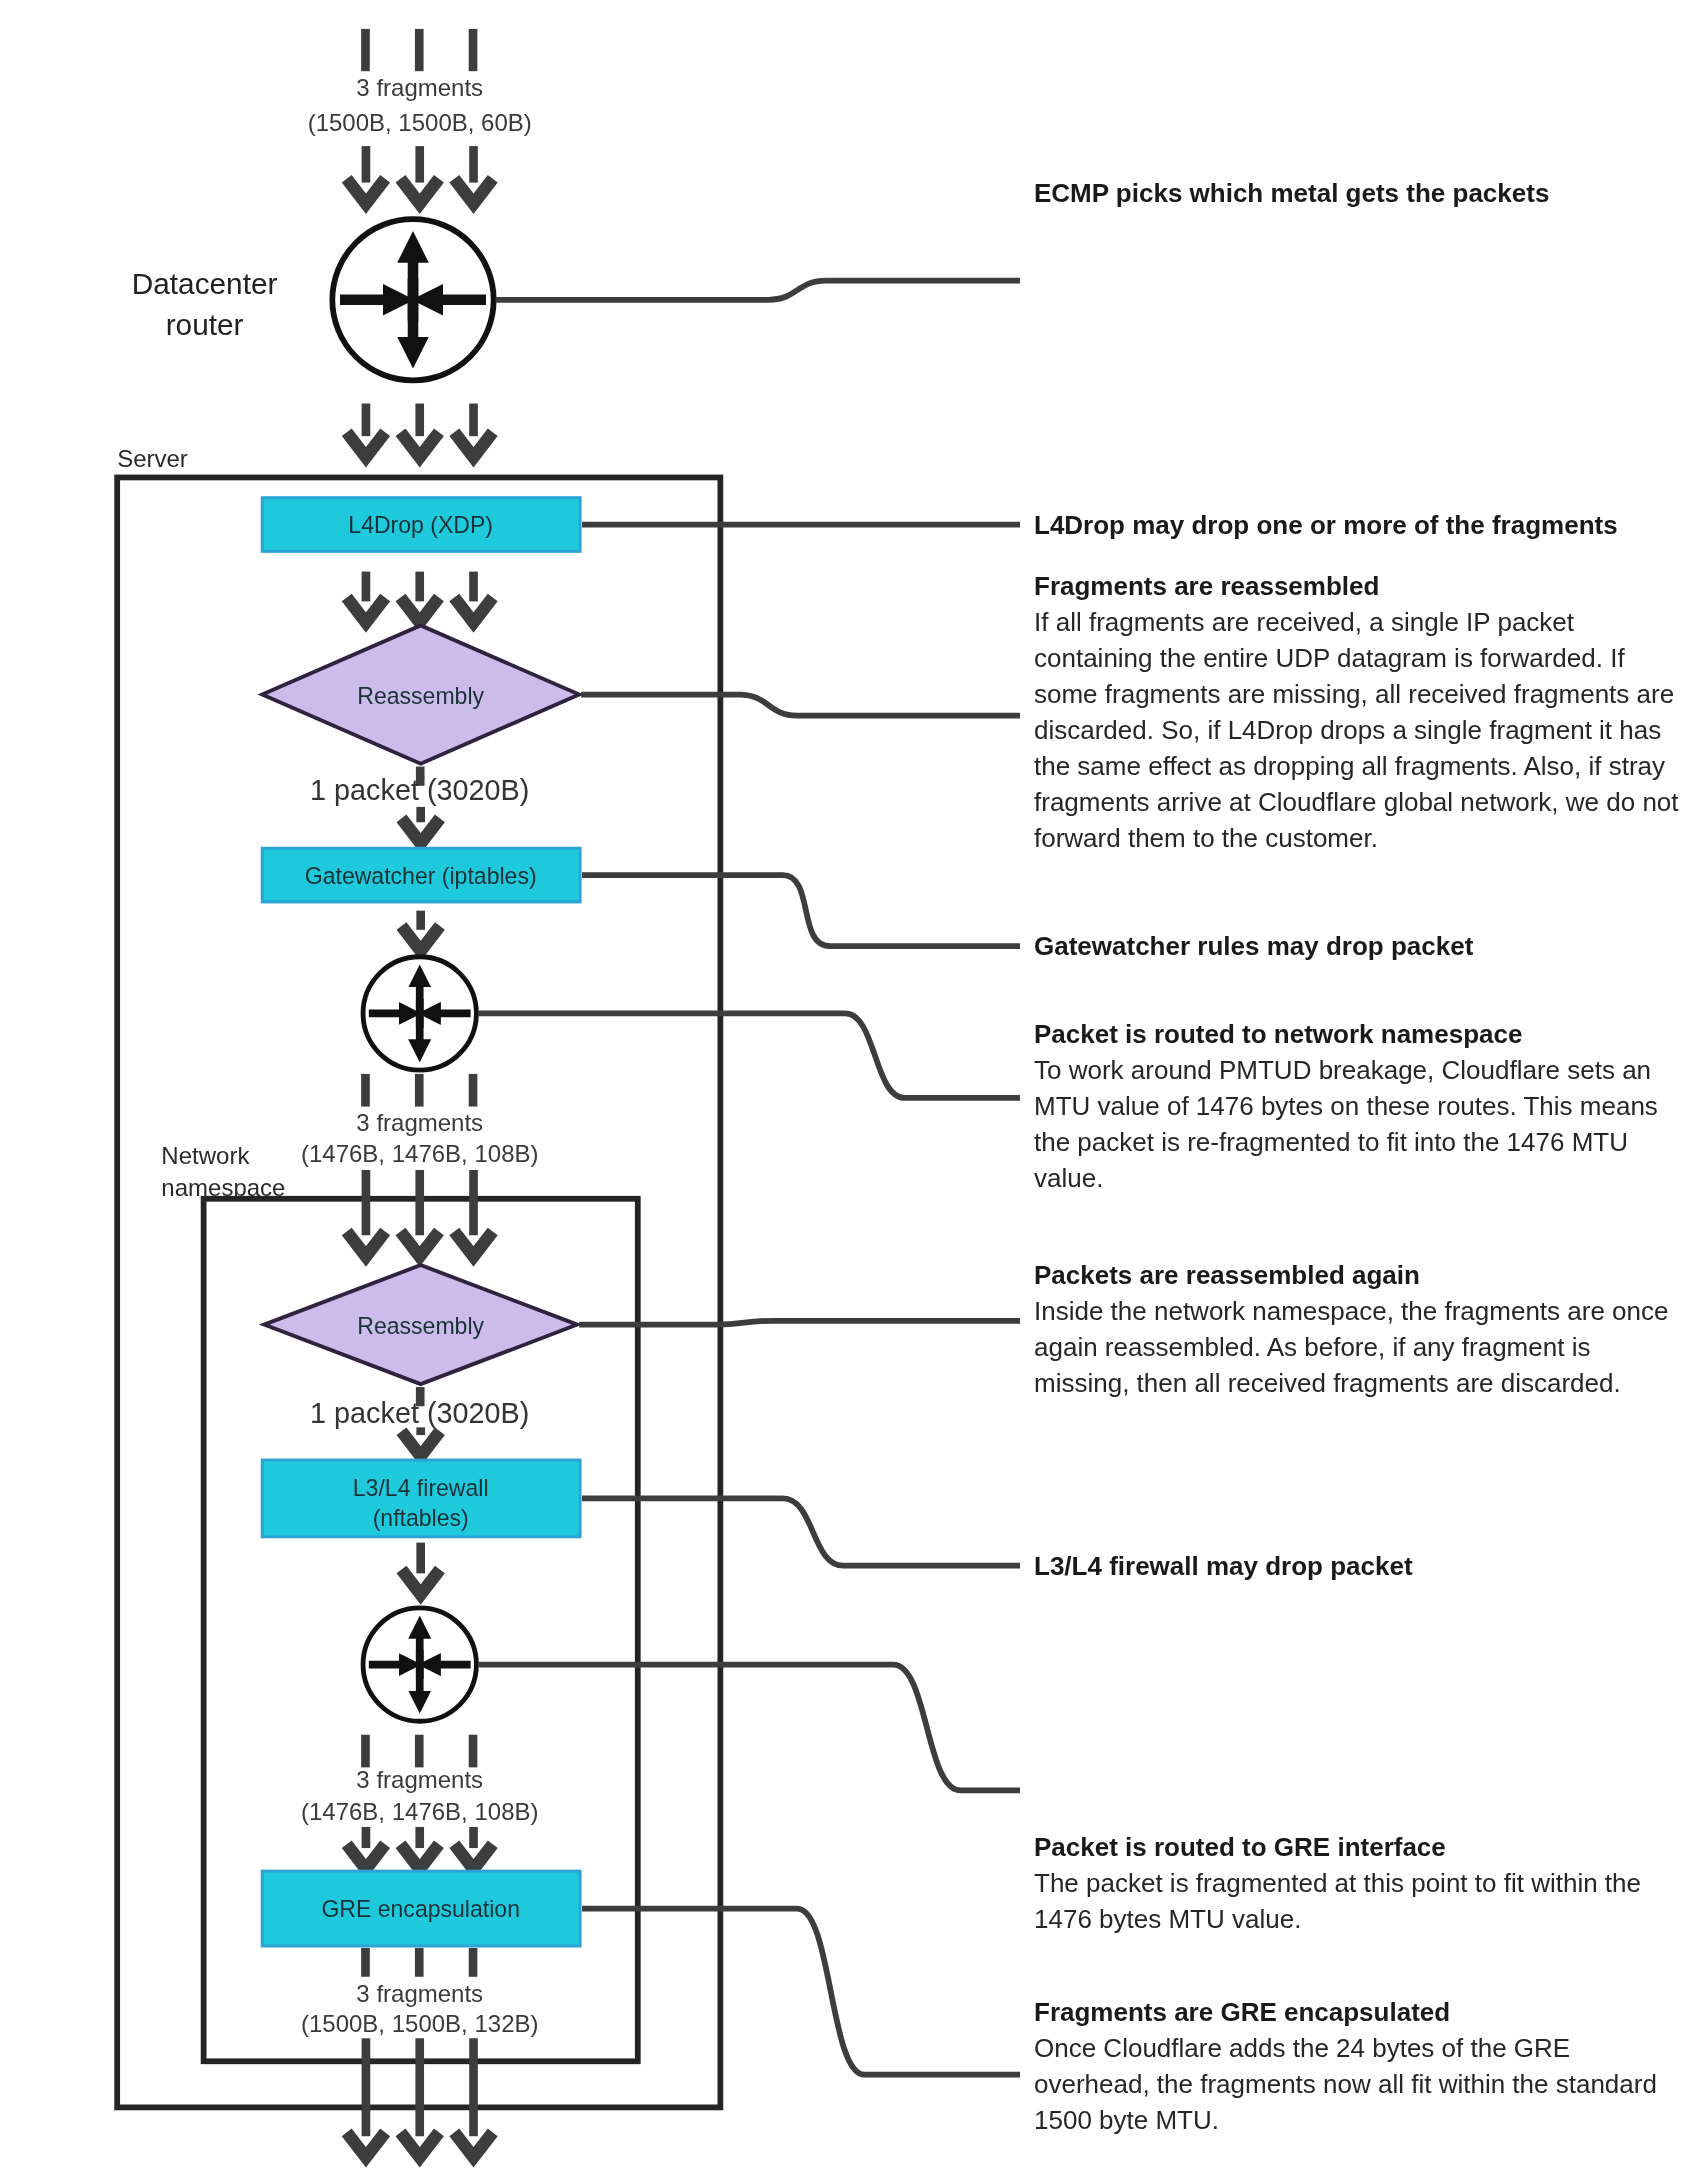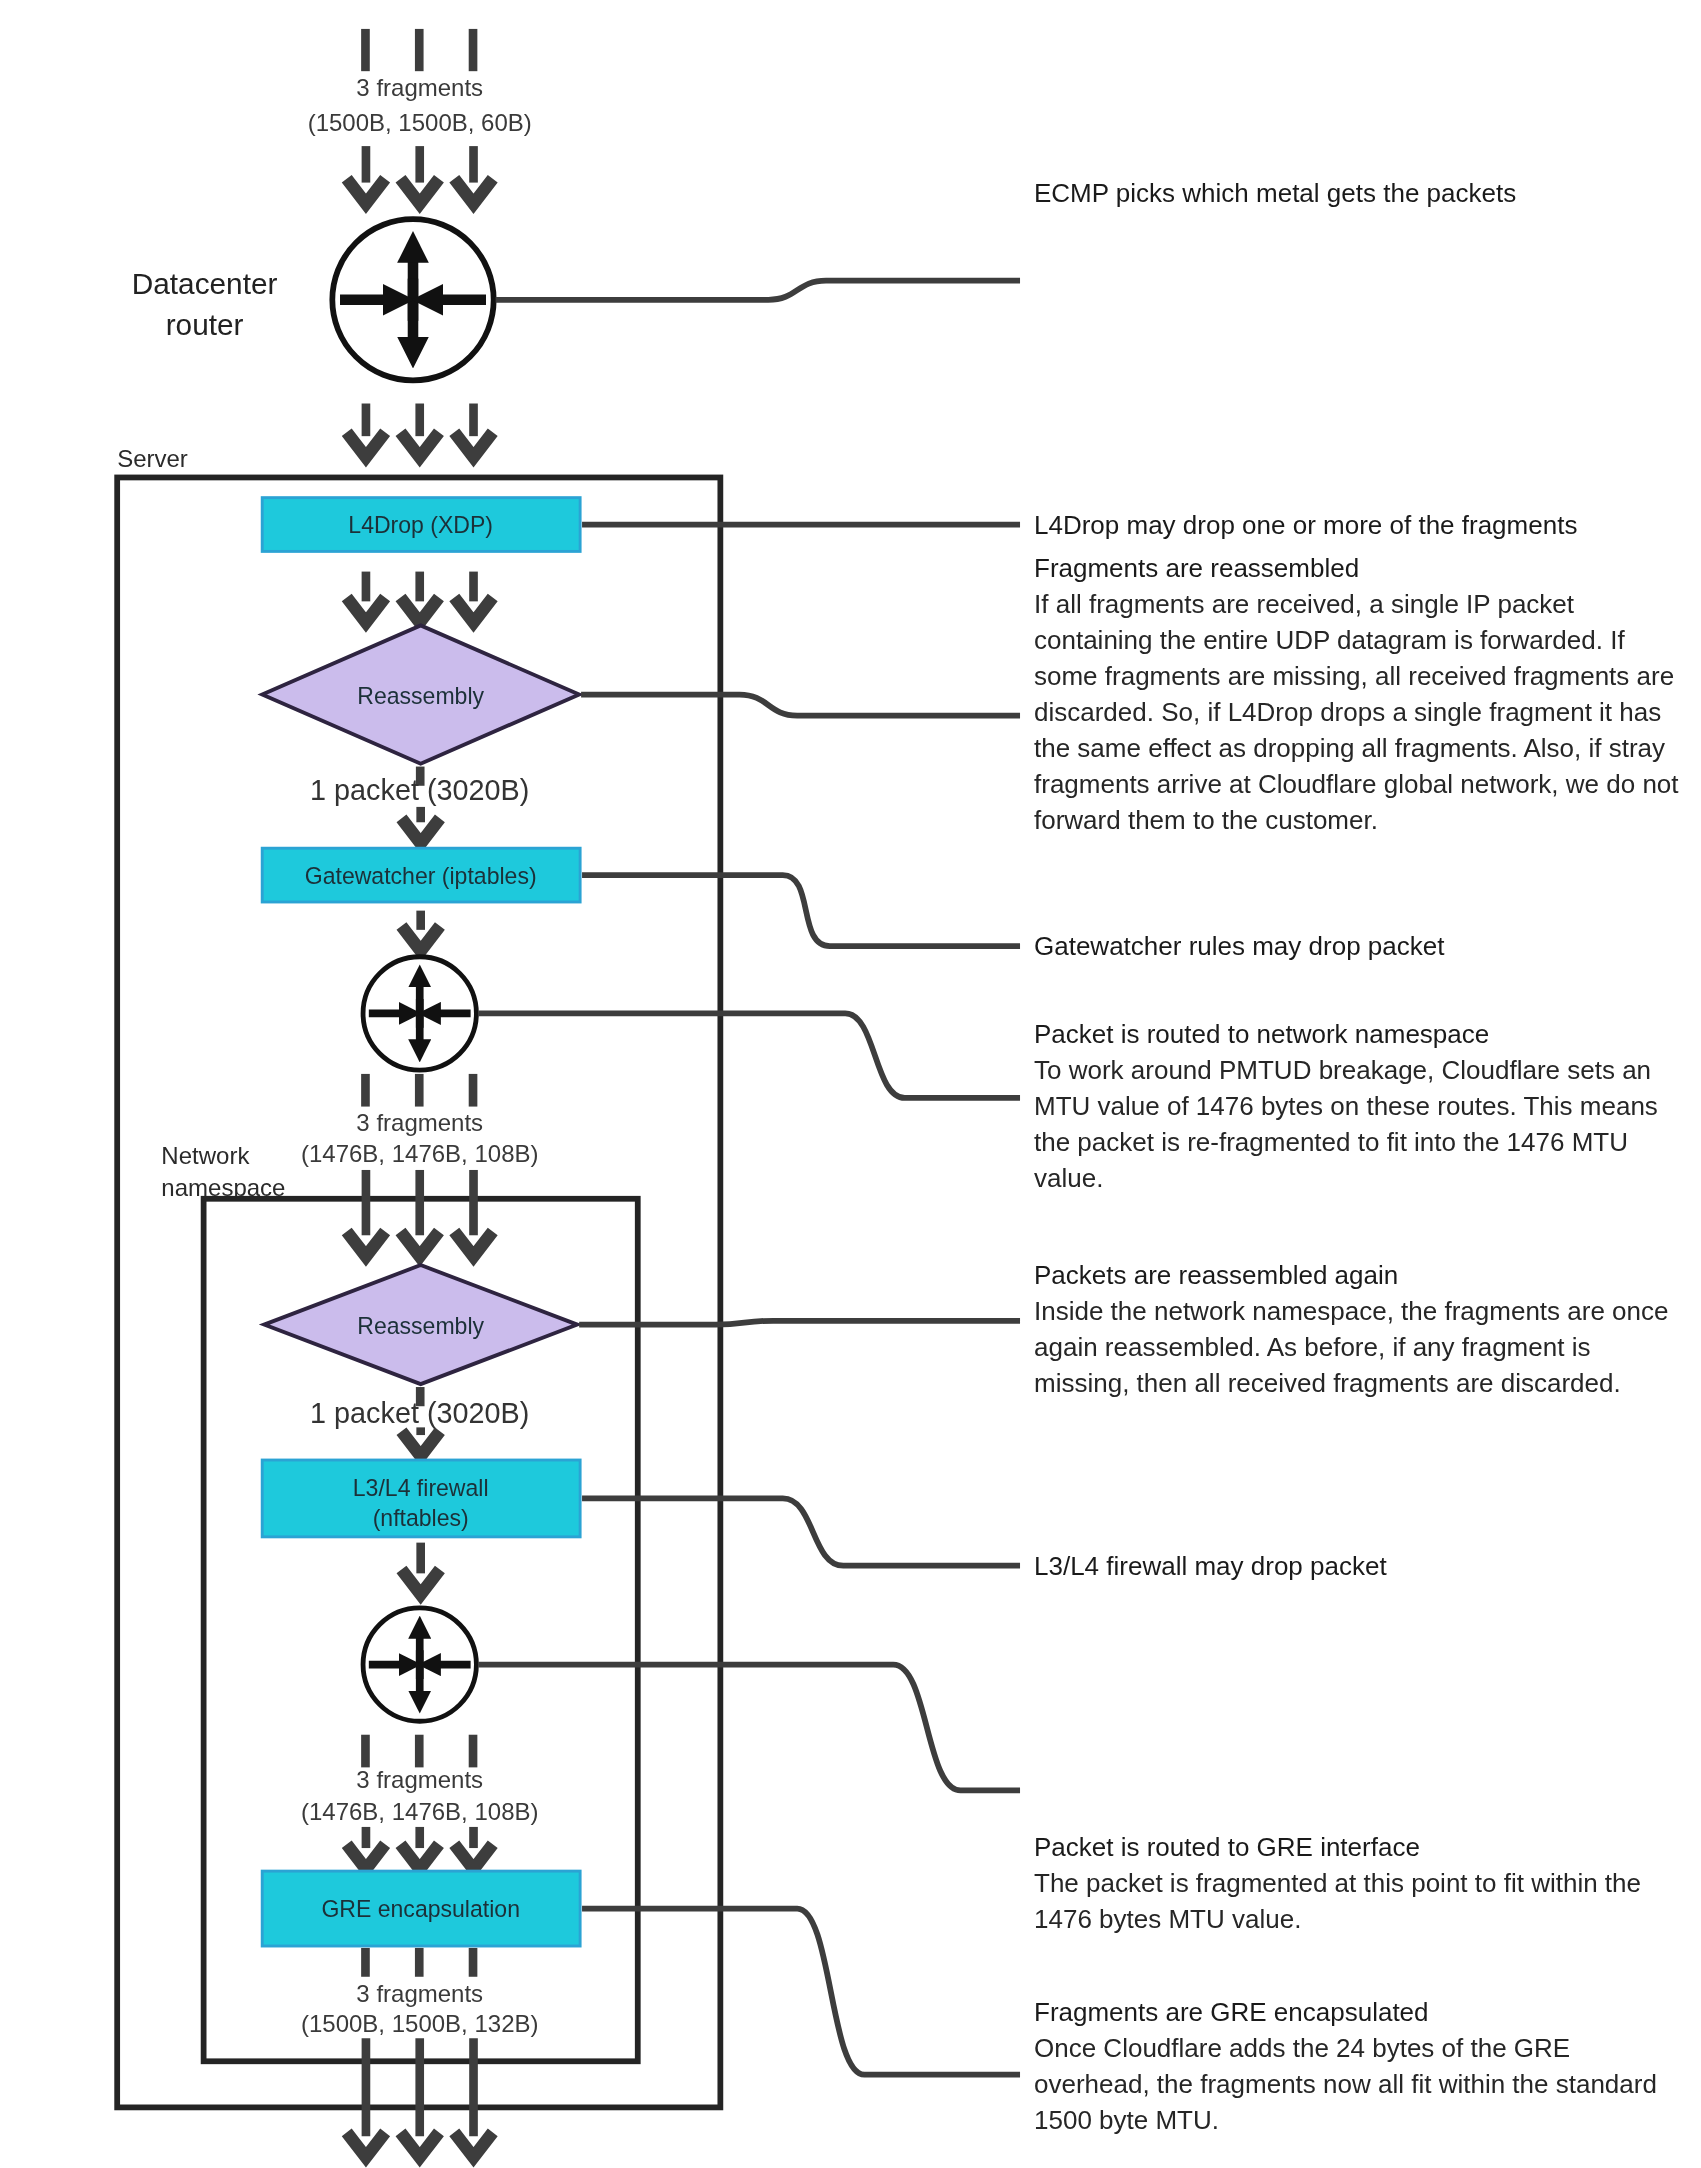--- a/index.html
+++ b/index.html
@@ -5,21 +5,21 @@
   html,body{margin:0;padding:0;background:#ffffff;}
   #canvas{position:relative;width:1701px;height:2168px;background:#ffffff;overflow:hidden;
           font-family:"Liberation Sans",sans-serif;}
   svg text{font-family:"Liberation Sans",sans-serif;fill:#2b2b2b;}
   .node-label{font-size:24px;fill:#1c3038;}
   .flow-label{font-size:25px;fill:#3a3a3a;}
   .packet-label{font-size:30px;fill:#333333;}
   .outer-label{font-size:25px;fill:#2b2b2b;}
   .big-label{font-size:31px;fill:#222222;}
   .ann{position:absolute;left:1034px;width:653px;color:#262626;}
-  .ann-title{font-weight:normal;font-size:26px;line-height:36px;color:#1a1a1a;}
+  .ann-title{font-weight:bold;font-size:26px;line-height:36px;color:#1a1a1a;}
   .ann-body{font-size:26px;line-height:36px;}
 </style>
 </head>
 <body>
 
 <div id="canvas">
 
 <svg width="1701" height="2168" viewBox="0 0 1771 2257" style="position:absolute;left:0;top:0;">
   <defs>
     <marker id="tri" markerWidth="3" markerHeight="3" refX="0.5" refY="1.5" orient="auto">
@@ -221,21 +221,21 @@
 </svg>
 
 <div class="ann" style="top:175px">
   <div class="ann-title">ECMP picks which metal gets the packets</div>
 </div>
 
 <div class="ann" style="top:507px">
   <div class="ann-title">L4Drop may drop one or more of the fragments</div>
 </div>
 
-<div class="ann" style="top:550px">
+<div class="ann" style="top:568px">
   <div class="ann-title">Fragments are reassembled</div>
   <div class="ann-body">If all fragments are received, a single IP packet containing the entire UDP datagram is forwarded. If some fragments are missing, all received fragments are discarded. So, if L4Drop drops a single fragment it has the same effect as dropping all fragments. Also, if stray fragments arrive at Cloudflare global network, we do not forward them to the customer.</div>
 </div>
 
 <div class="ann" style="top:928px">
   <div class="ann-title">Gatewatcher rules may drop packet</div>
 </div>
 
 <div class="ann" style="top:1016px">
   <div class="ann-title">Packet is routed to network namespace</div>

